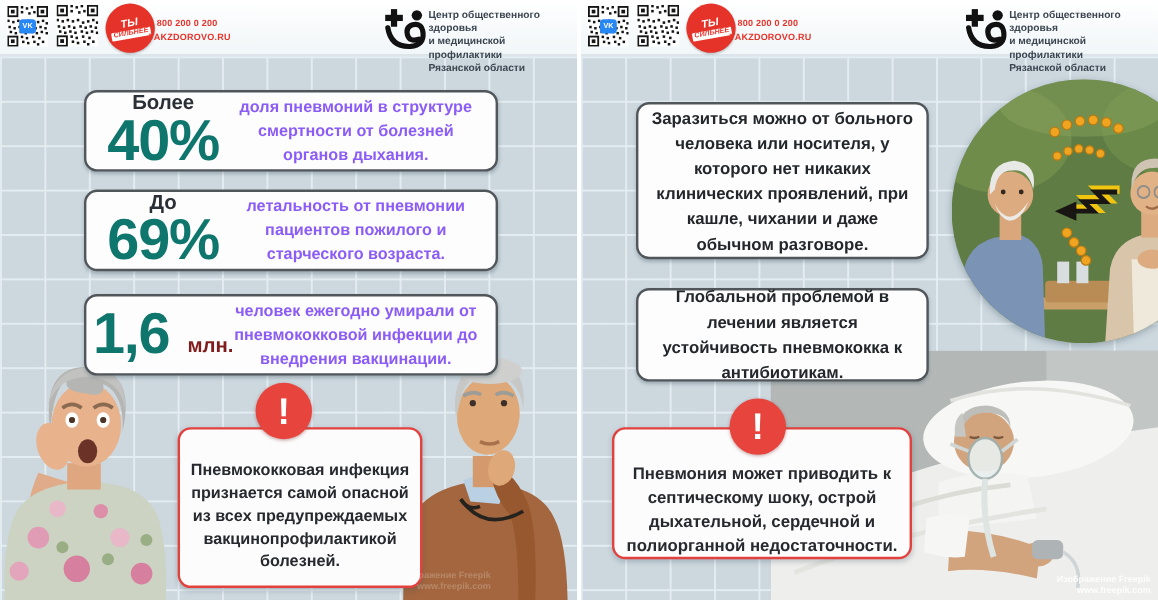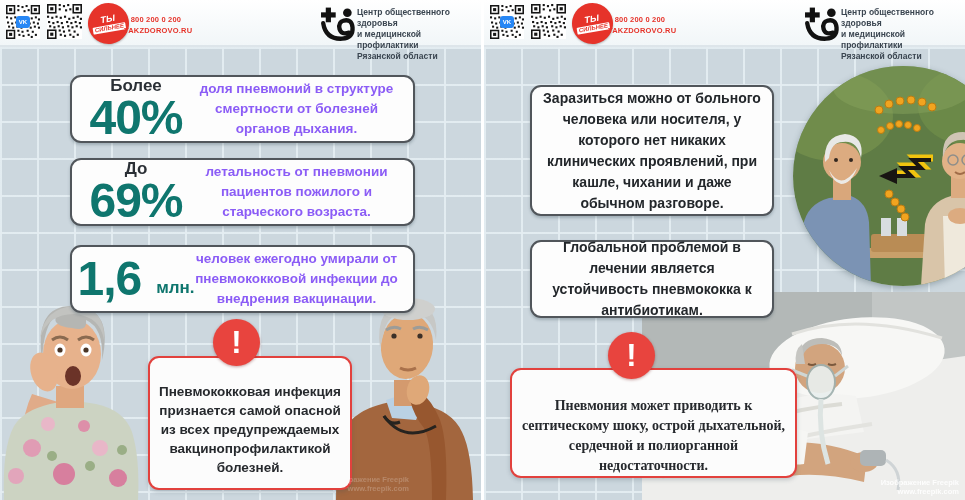--- a/index.html
+++ b/index.html
@@ -34,32 +34,32 @@
   .org-lines{position:absolute;left:357px;top:7px;width:120px;font-size:8.5px;font-weight:700;
     color:#3a4550;line-height:1.3;text-align:left;}
   
   .stat-card{position:absolute;left:70px;width:345px;height:68px;background:#fdfdfd;
     border:2px solid #51565b;border-radius:11px;display:flex;align-items:center;
     padding:2px 10px;box-shadow:0 2px 3px rgba(60,80,90,.3);z-index:2;}
   .stat-left{width:108px;text-align:center;flex-shrink:0;}
   .stat-prefix{font-size:17px;font-weight:800;color:#2b3036;line-height:1.05;}
   .stat-value{font-size:48px;font-weight:800;color:#0f766e;line-height:.95;letter-spacing:-1px;}
   .stat-inline{display:flex;align-items:flex-end;justify-content:center;gap:15px;}
-  .stat-unit{font-size:17px;font-weight:800;color:#0f766e;padding-bottom:4px;}
+  .stat-unit{font-size:17px;font-weight:800;color:#7f1d1d;padding-bottom:4px;}
   .stat-text{flex:1;text-align:center;font-size:13.5px;font-weight:700;color:#8b5cf6;line-height:1.5;}
   .info-card{position:absolute;left:26px;width:244px;background:#fdfdfd;border:2px solid #51565b;
     border-radius:11px;display:flex;align-items:center;justify-content:center;text-align:center;
     font-weight:700;font-size:14px;color:#23272b;line-height:1.5;padding:6px 10px;
     box-shadow:0 2px 3px rgba(60,80,90,.3);z-index:2;margin-left:20px;}
   .warn-card{position:absolute;background:#fcfcfc;border:2.5px solid #e2413d;border-radius:11px;
     text-align:center;font-weight:700;color:#26292d;z-index:2;box-shadow:0 2px 4px rgba(60,80,90,.25);}
   .warn-left{left:148px;top:356px;width:204px;height:134px;font-size:13.5px;line-height:1.4;
     padding:25px 8px 4px;}
-  .warn-right{left:26px;top:368px;width:287px;height:110px;font-size:14px;line-height:1.43;
-    padding:26px 8px 4px;font-family:Liberation Serif, serif;}
+  .warn-right{left:26px;top:356px;width:250px;height:110px;font-size:14px;line-height:1.43;
+    padding:26px 8px 4px;}
   .warn-badge{position:absolute;width:47px;height:47px;border-radius:50%;background:#e8443e;
     color:#fff;display:flex;align-items:center;justify-content:center;font-size:31px;
     font-weight:800;z-index:3;box-shadow:0 1px 3px rgba(120,30,30,.4);}
   .wb-left{left:213px;top:319px;}
   .wb-right{left:124px;top:332px;}
   
   .ph{position:absolute;z-index:1;}
   .ph svg{width:100%;height:100%;display:block;}
   .ph-woman{left:-8px;top:298px;width:160px;height:202px;}
   .ph-man{left:328px;top:292px;width:153px;height:208px;}

